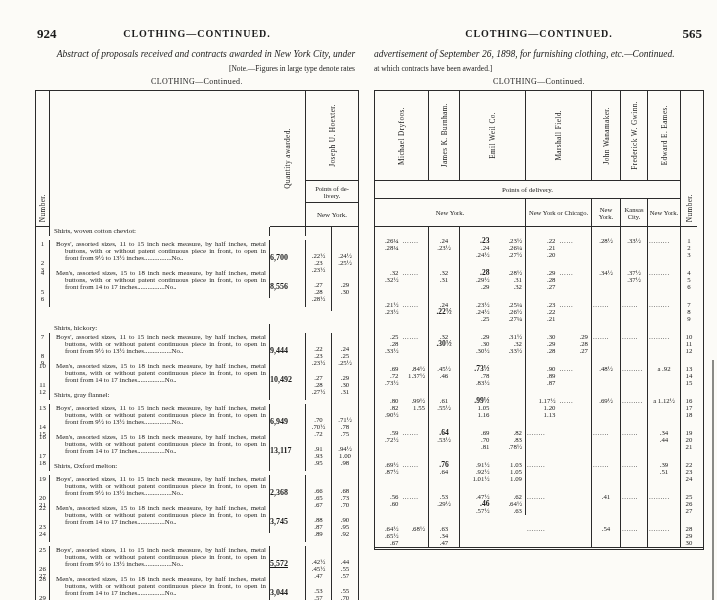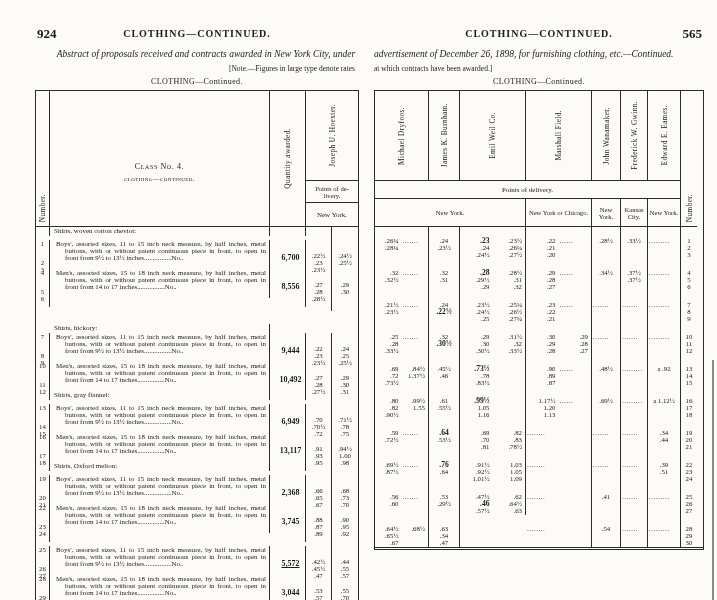--- a/index.html
+++ b/index.html
@@ -34,21 +34,21 @@
   .class-t{font-variant:small-caps;font-size:8px;letter-spacing:0.6px;}
   .class-s{font-variant:small-caps;font-size:6.8px;margin-top:4px;letter-spacing:0.4px;}
   .lh-qty{grid-column:3;grid-row:1/4;}
   .lh-bidder{grid-column:4/6;grid-row:1;height:90px;}
   .lh-pod{grid-column:4/6;grid-row:2;height:22px;font-size:6.6px;text-align:center;white-space:pre-line;display:flex;align-items:center;justify-content:center;line-height:7px;}
   .lh-place{grid-column:4/6;grid-row:3;height:24px;font-size:7px;display:flex;align-items:center;justify-content:center;}
   .sec-head{font-size:7px;line-height:8px;padding-left:4px;white-space:nowrap;overflow:hidden;}
   .bn{position:relative;font-size:6.8px;text-align:center;line-height:7px;}
   .num-bot{position:absolute;left:0;right:0;bottom:-5px;line-height:6.9px;}
   .bd .desc-text{font-size:6.9px;line-height:6.9px;text-align:justify;padding:1px 3px 0 15px;text-indent:-9px;}
-  .bq{text-align:center;margin-left:6px;}
+  .bq{}
   .bq .qty{font-weight:bold;font-size:8px;padding-top:13px;}
   .prices{padding-top:13px;text-align:center;font-size:6.8px;line-height:6.9px;overflow:visible;}
   
   .rh-name{grid-row:1;height:90px;}
   .rh-numcol{grid-column:8;grid-row:1/4;}
   .rh-pod{grid-column:1/8;grid-row:2;height:18px;font-size:7px;display:flex;align-items:center;justify-content:center;}
   .rh-place{grid-row:3;height:28px;font-size:6.6px;line-height:7px;text-align:center;display:flex;align-items:center;justify-content:center;padding:0 1px;}
   .sp3{grid-column:1/4;} .sp-f{grid-column:4;} .sp-w{grid-column:5;} .sp-g{grid-column:6;} .sp-e{grid-column:7;}
   
   .rt-cell{height:32px;padding-top:11px;font-size:6.8px;line-height:6.9px;overflow:hidden;}
@@ -73,24 +73,20 @@
       <span class="rhead">CLOTHING—CONTINUED.</span>
     </div>
     <div class="abstract">Abstract of proposals received and contracts awarded in New York City, under</div>
     <div class="note">[Note.—Figures in large type denote rates</div>
     <div class="caption">CLOTHING—Continued.</div>
 
     <div class="tbl lt">
       <div class="cell hb lh-num vbox vbot">
         <span class="vt">Number.</span>
       </div>
-      <div class="cell hb lh-class">
-        <div class="class-t">Class No. 4.</div>
-        <div class="class-s">clothing—continued.</div>
-      </div>
       <div class="cell hb lh-qty vbox">
         <span class="vt">Quantity awarded.</span>
       </div>
       <div class="cell last hb lh-bidder vbox">
         <span class="vt">Joseph U. Hoexter.</span>
       </div>
       <div class="cell last hb lh-pod">Points of de-
 livery.</div>
       <div class="cell last hb lh-place">New York.</div>
 
@@ -347,21 +343,21 @@
           <div class="v">.75</div>
         </div>
       </div>
   </div>
 
   <div class="page pg-r">
     <div class="head">
       <span class="rhead">CLOTHING—CONTINUED.</span>
       <span class="pnum">565</span>
     </div>
-    <div class="abstract">advertisement of December 26, 1898, for furnishing clothing, etc.—Continued.</div>
+    <div class="abstract">advertisement of September 26, 1898, for furnishing clothing, etc.—Continued.</div>
     <div class="note">at which contracts have been awarded.]</div>
     <div class="caption">CLOTHING—Continued.</div>
 
     <div class="tbl rt">
       <div class="cell hb rh-name vbox" style="grid-column:1">
           <span class="vt">Michael Dryfoos.</span>
         </div>
       <div class="cell hb rh-name vbox" style="grid-column:2">
           <span class="vt">James K. Burnham.</span>
         </div>

